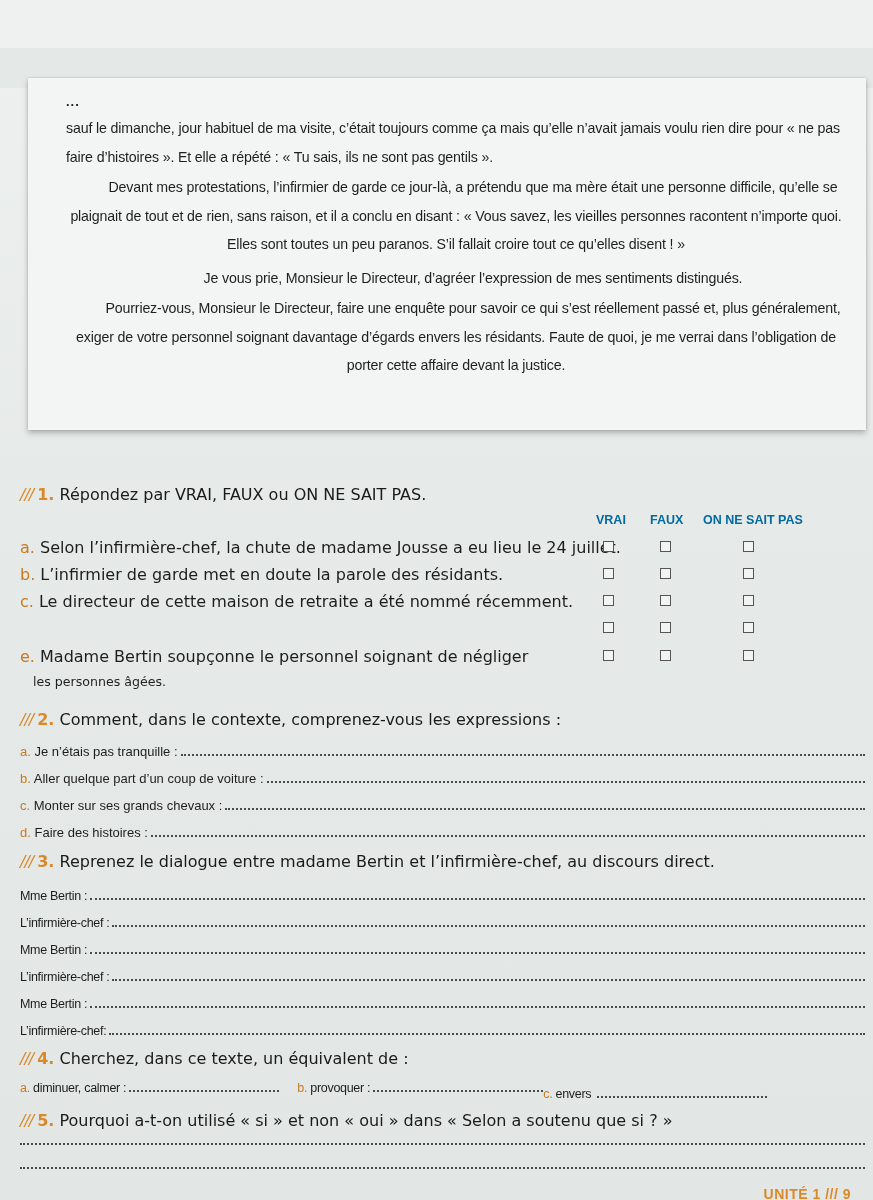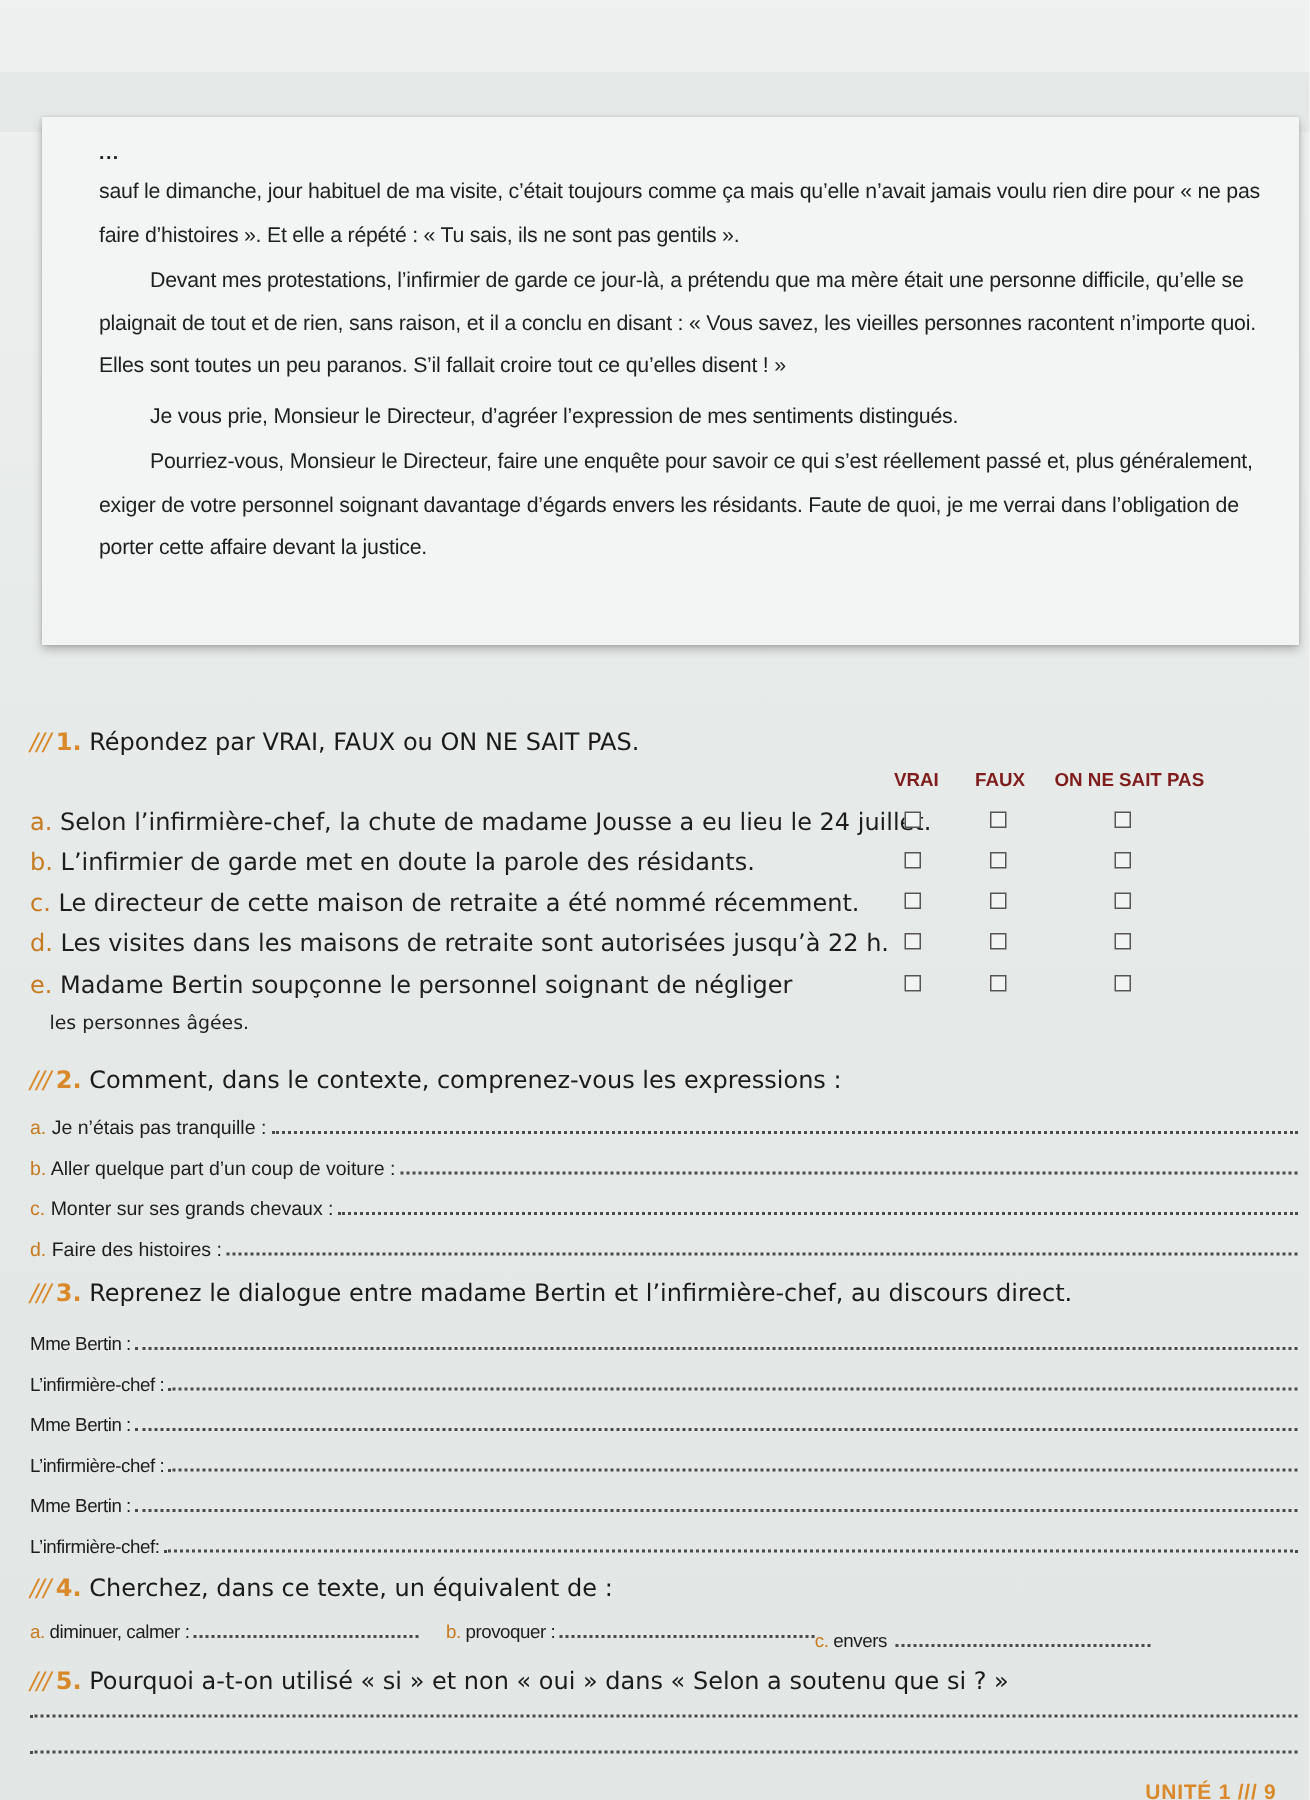--- a/index.html
+++ b/index.html
@@ -15,36 +15,36 @@
   .letter-box {
     position: absolute; left: 28px; top: 78px; width: 838px; height: 352px;
     background: #f3f5f4;
     box-shadow: 0 3px 6px rgba(0,0,0,0.25), 0 0 2px rgba(0,0,0,0.15);
     box-sizing: border-box;
     padding: 14px 20px 0 38px;
     font-family: "Liberation Sans", sans-serif;
     font-size: 14.2px; line-height: 28.5px; letter-spacing: -0.15px;
   }
   .letter-box p { margin: 0; }
-  .letter-box .indent { text-indent: 34px; }
+  .letter-box .indent { text-indent: 34px; text-align: center; }
   .ellipsis { font-size: 13px; line-height: 20px; margin-bottom: 2px !important; font-weight: bold; letter-spacing: 1px; }
 
   .section { position: absolute; left: 20px; width: 845px; }
   .ex-title {
     font-family: "DejaVu Sans", sans-serif; font-size: 16px; font-weight: normal;
     color: #1a1a1a; white-space: nowrap;
   }
   .marker { color: #d9892a; font-style: italic; letter-spacing: -1px; margin-right: 4px; }
   .num { color: #d9892a; font-weight: bold; }
   .letter { color: #c77a1f; }
 
   .tf-header {
     position: absolute; top: 513px; left: 596px;
     font-family: "Liberation Sans", sans-serif; font-weight: bold; font-size: 12.5px;
-    color: #7f1d1d; display: flex;
+    color: #0369a1; display: flex;
   }
   .tf-header span { display: inline-block; }
   .tf-row {
     position: absolute; left: 20px; width: 845px; height: 24px;
     font-family: "DejaVu Sans", sans-serif; font-size: 16px; color: #1d1d1d;
   }
   .tf-row .stmt { position: absolute; left: 0; top: 0; white-space: nowrap; }
   .cb {
     position: absolute; width: 11px; height: 11px; border: 1.2px solid #555;
     background: #f2f4f3; top: 3px; box-sizing: border-box; cursor: pointer;
@@ -108,21 +108,20 @@
   <span class="cb f"></span>
   <span class="cb n"></span>
 </div>
 <div class="tf-row" style="top:592px">
   <span class="stmt"><span class="letter">c.</span> <span>Le directeur de cette maison de retraite a été nommé récemment.</span></span>
   <span class="cb v"></span>
   <span class="cb f"></span>
   <span class="cb n"></span>
 </div>
 <div class="tf-row" style="top:619px">
-  <span class="stmt"><span class="letter">d.</span> <span>Les visites dans les maisons de retraite sont autorisées jusqu’à 22 h.</span></span>
   <span class="cb v"></span>
   <span class="cb f"></span>
   <span class="cb n"></span>
 </div>
 <div class="tf-row" style="top:647px">
   <span class="stmt"><span class="letter">e.</span> <span>Madame Bertin soupçonne le personnel soignant de négliger</span></span>
   <span class="cb v"></span>
   <span class="cb f"></span>
   <span class="cb n"></span>
 </div>

